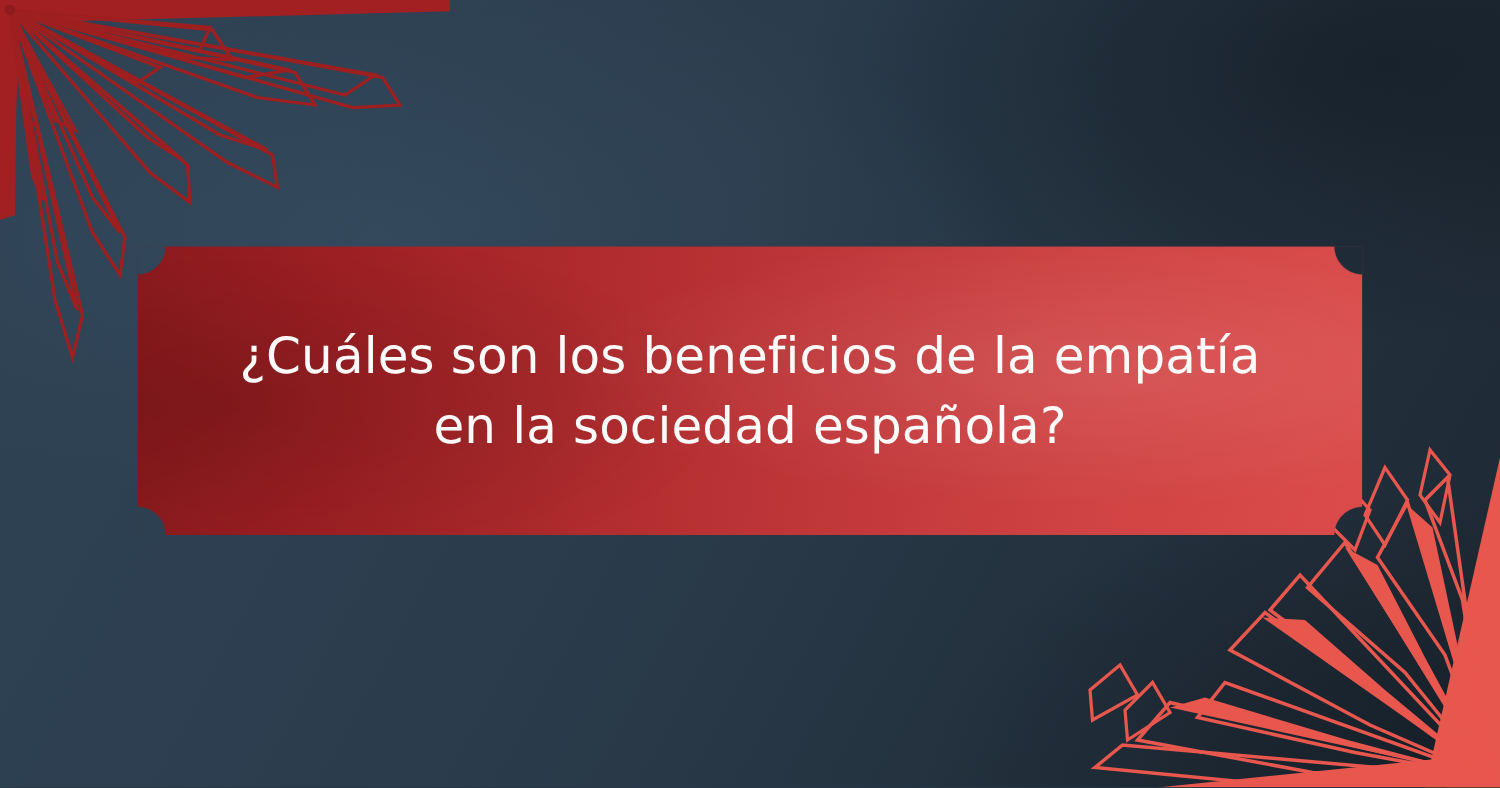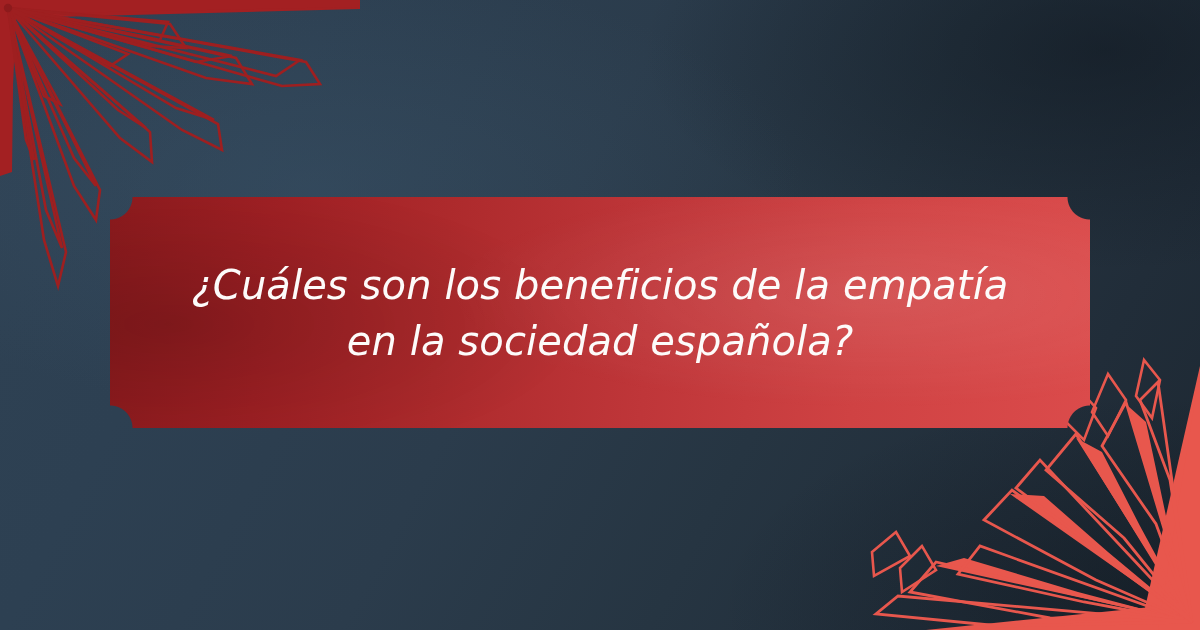--- a/index.html
+++ b/index.html
@@ -107,21 +107,20 @@
     transform:translateY(-50%);
     padding:0 62px;
     text-align:center;
     color:#fdfbfa;
     font-size:40px;
     line-height:56px;
     font-weight:400;
     letter-spacing:0.1px;
     white-space:pre-line;
     text-rendering:optimizeLegibility;
-    font-style:italic;
   }
 </style>
 </head>
 <body>
 
 <div id="canvas">
 
   <div class="bg-base"></div>
   <div class="bg-glow"></div>
 

